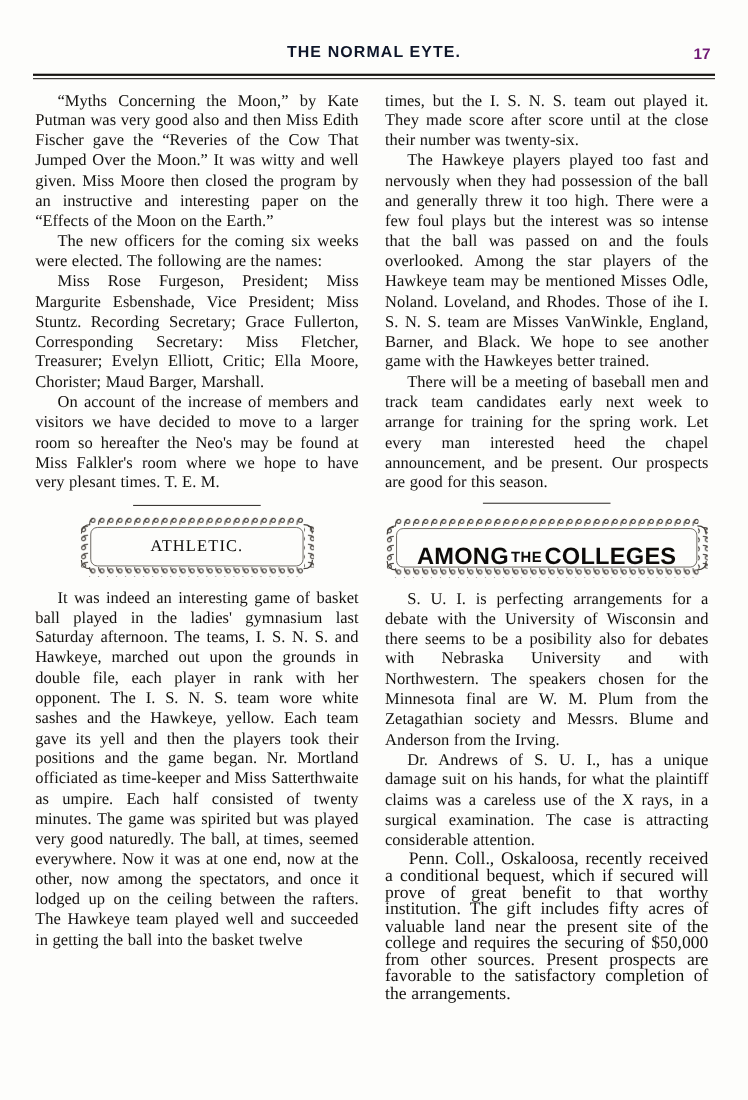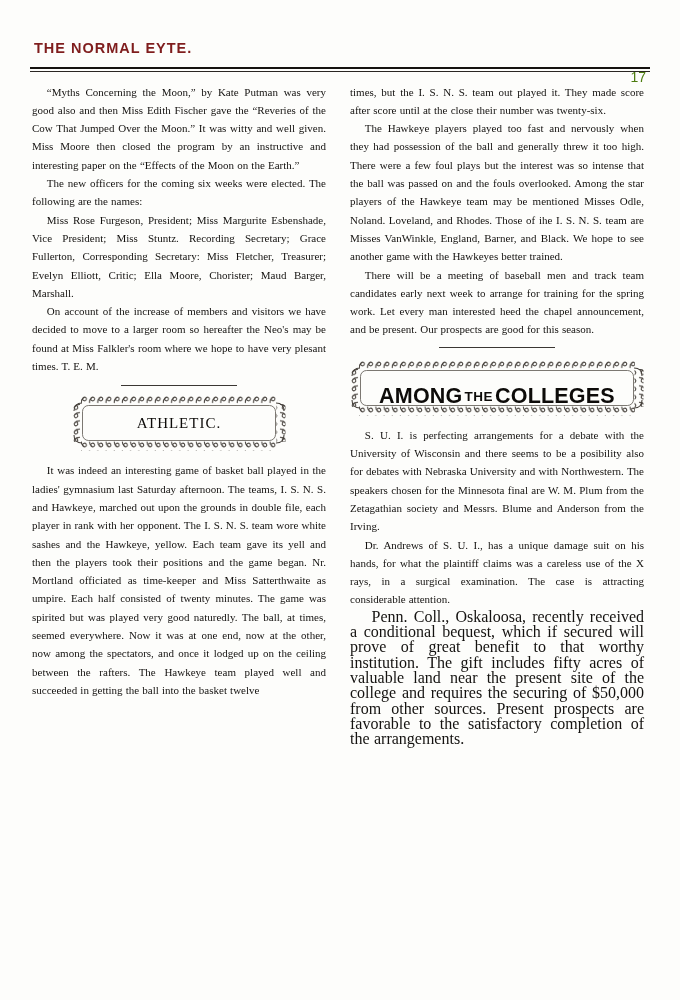--- a/index.html
+++ b/index.html
@@ -26,36 +26,35 @@
   }
 
   
   .running-head {
     position: relative;
     height: 62px;
     box-sizing: border-box;
     padding: 40px 34px 0 34px;
   }
   .running-head .title {
-    text-align: left;
+    text-align: center;
     font-weight: bold;
     font-size: 14.5px;
     letter-spacing: 1.0px;
     font-family: "Liberation Sans", "DejaVu Sans", sans-serif;
-    color: #7f1d1d;
+    color: #0f172a;
   }
   .running-head .folio {
     position: absolute;
     right: 34px;
     top: 41px;
-    font-weight: normal;
+    font-weight: bold;
     font-size: 14px;
     font-family: "Liberation Sans", "DejaVu Sans", sans-serif;
-    color: #4d7c0f;
-    margin-top: 28px;
+    color: #701a75;
   }
 
   
   .head-rule {
     margin: 5px 30px 0 30px;
     border-top: 2.4px solid #15120f;
     padding-top: 1.6px;
   }
   .head-rule .thin {
     border-top: 1px solid #2a2623;
@@ -70,21 +69,21 @@
   }
   .col {
     width: 294px;
     flex: 0 0 294px;
   }
 
   p {
     margin: 0;
     text-align: justify;
     text-justify: inter-word;
-    font-size: 11px;
+    font-size: 15px;
     line-height: 18.3px;
     text-indent: 1.35em;
     hyphens: manual;
     word-spacing: 0.4px;
   }
   p.cont { text-indent: 0; }
 
   
   p.small {
     font-size: 16px;

